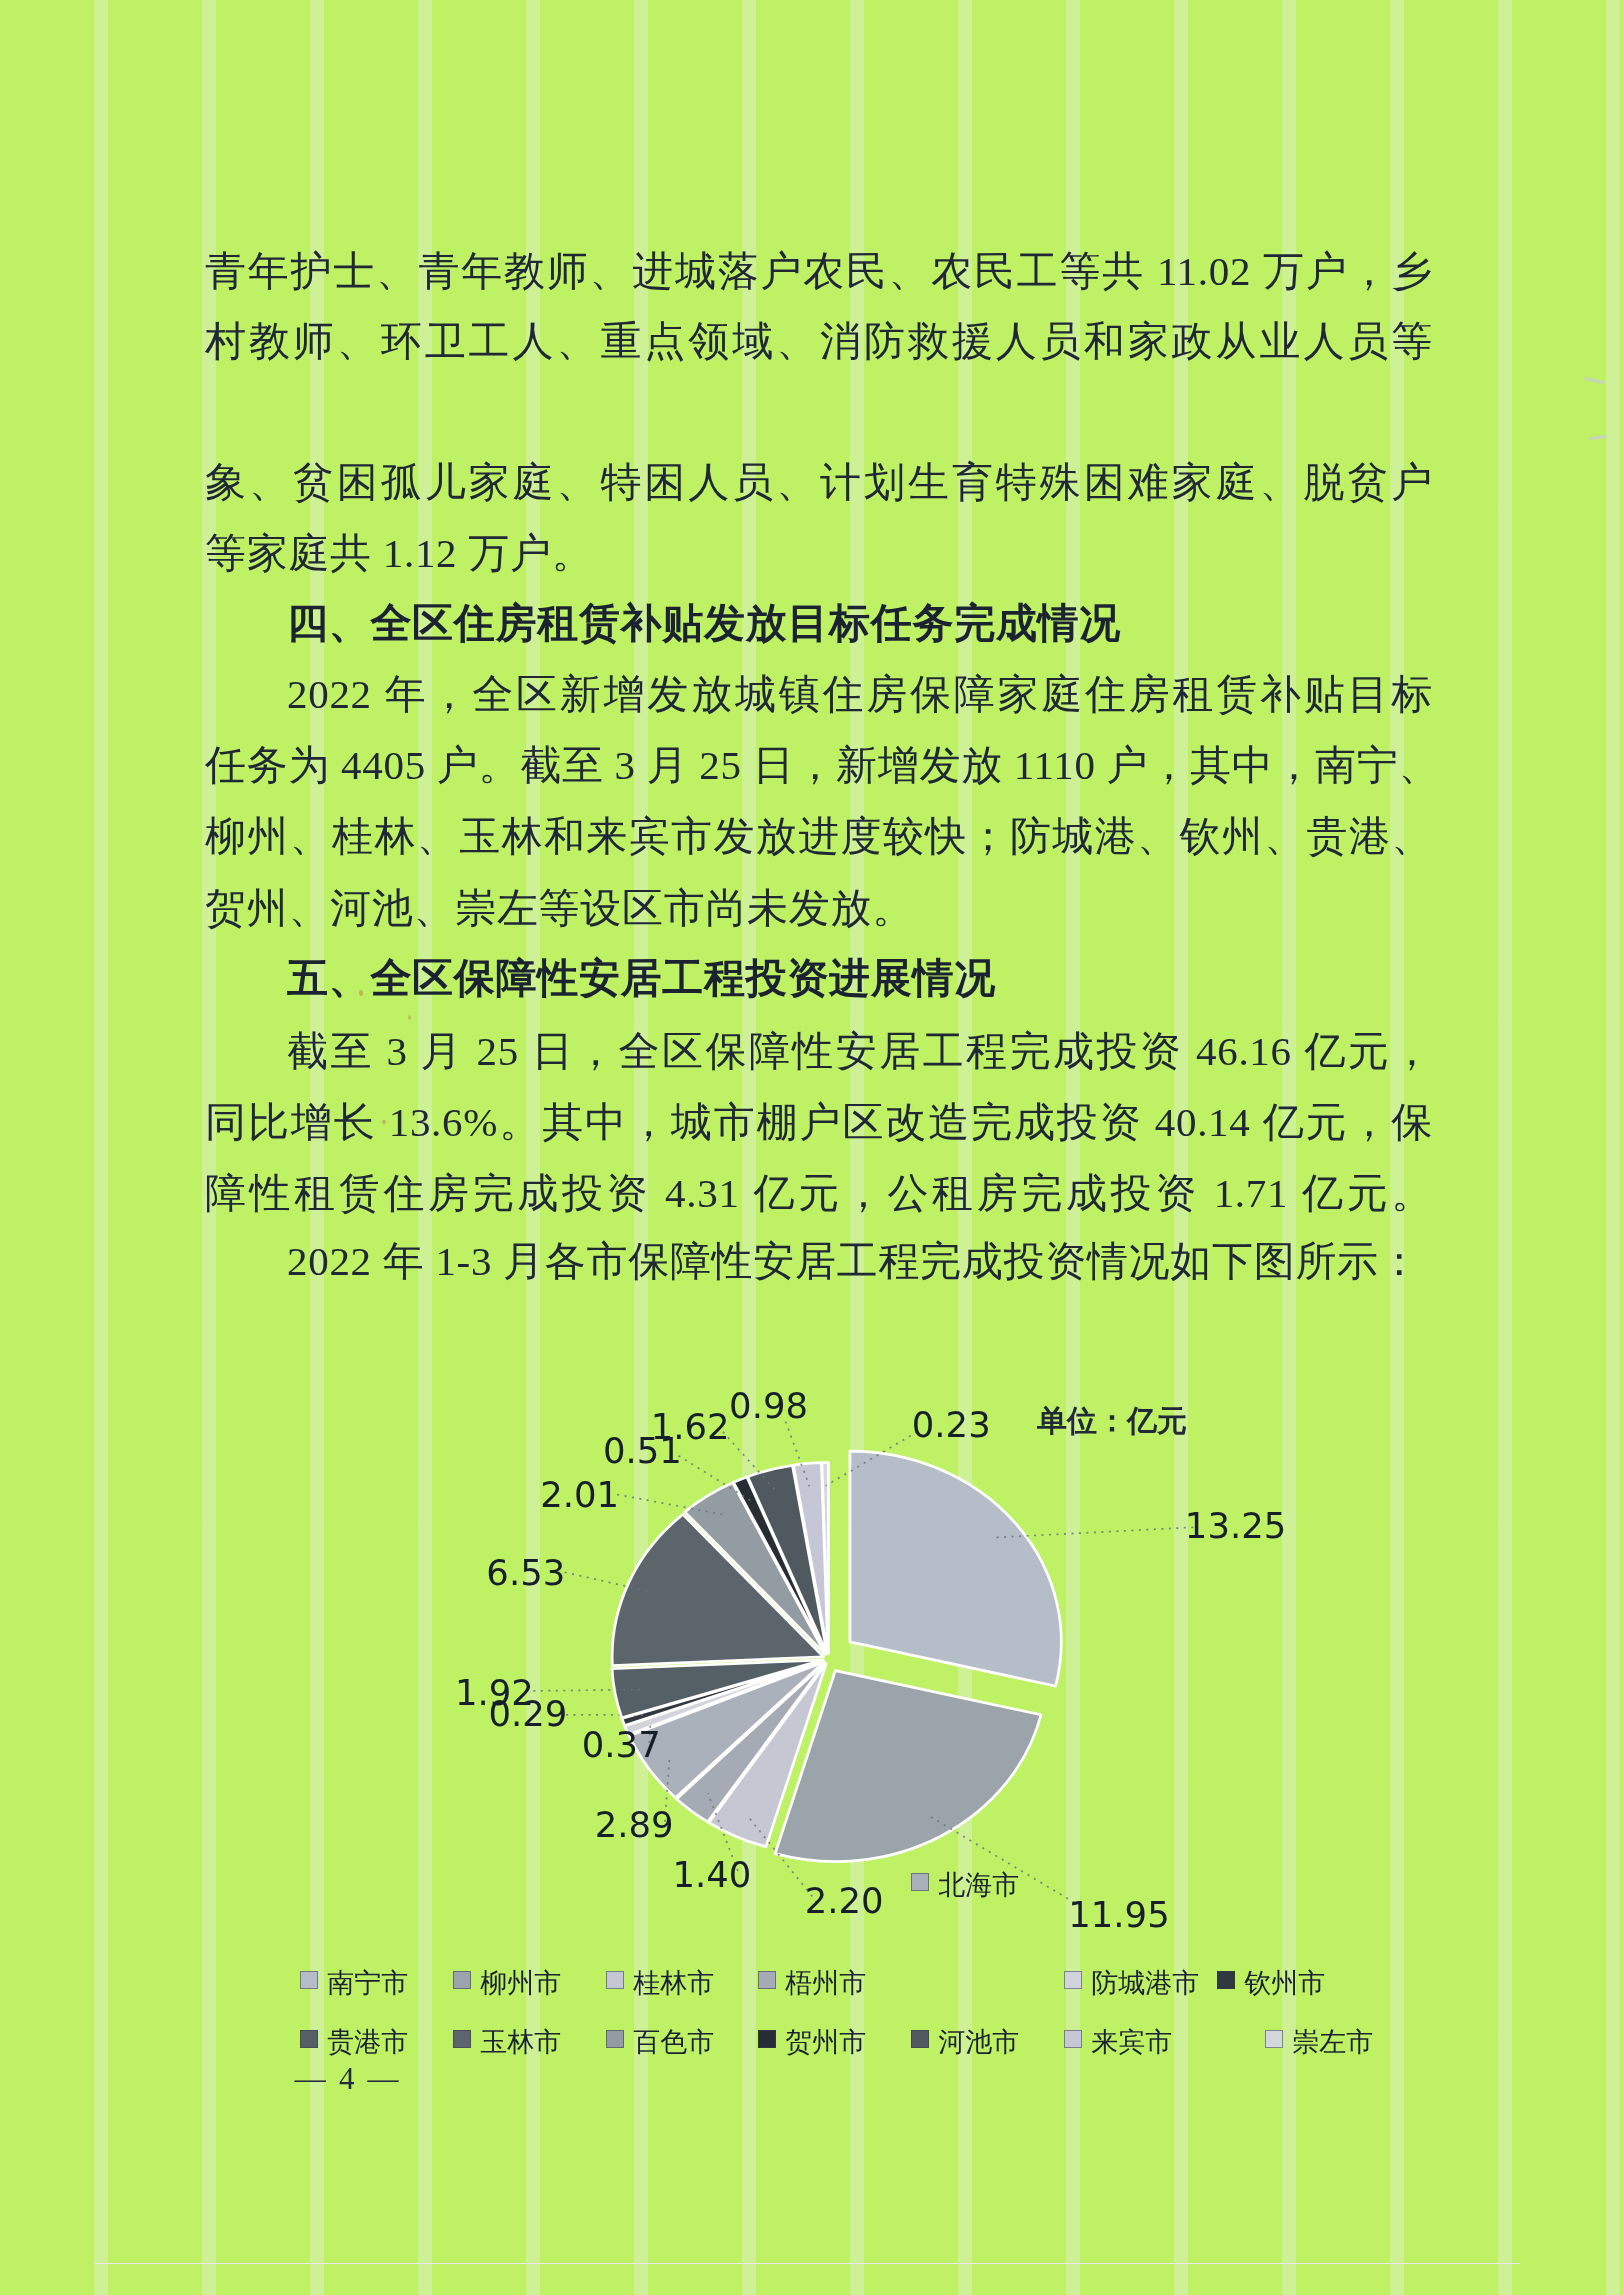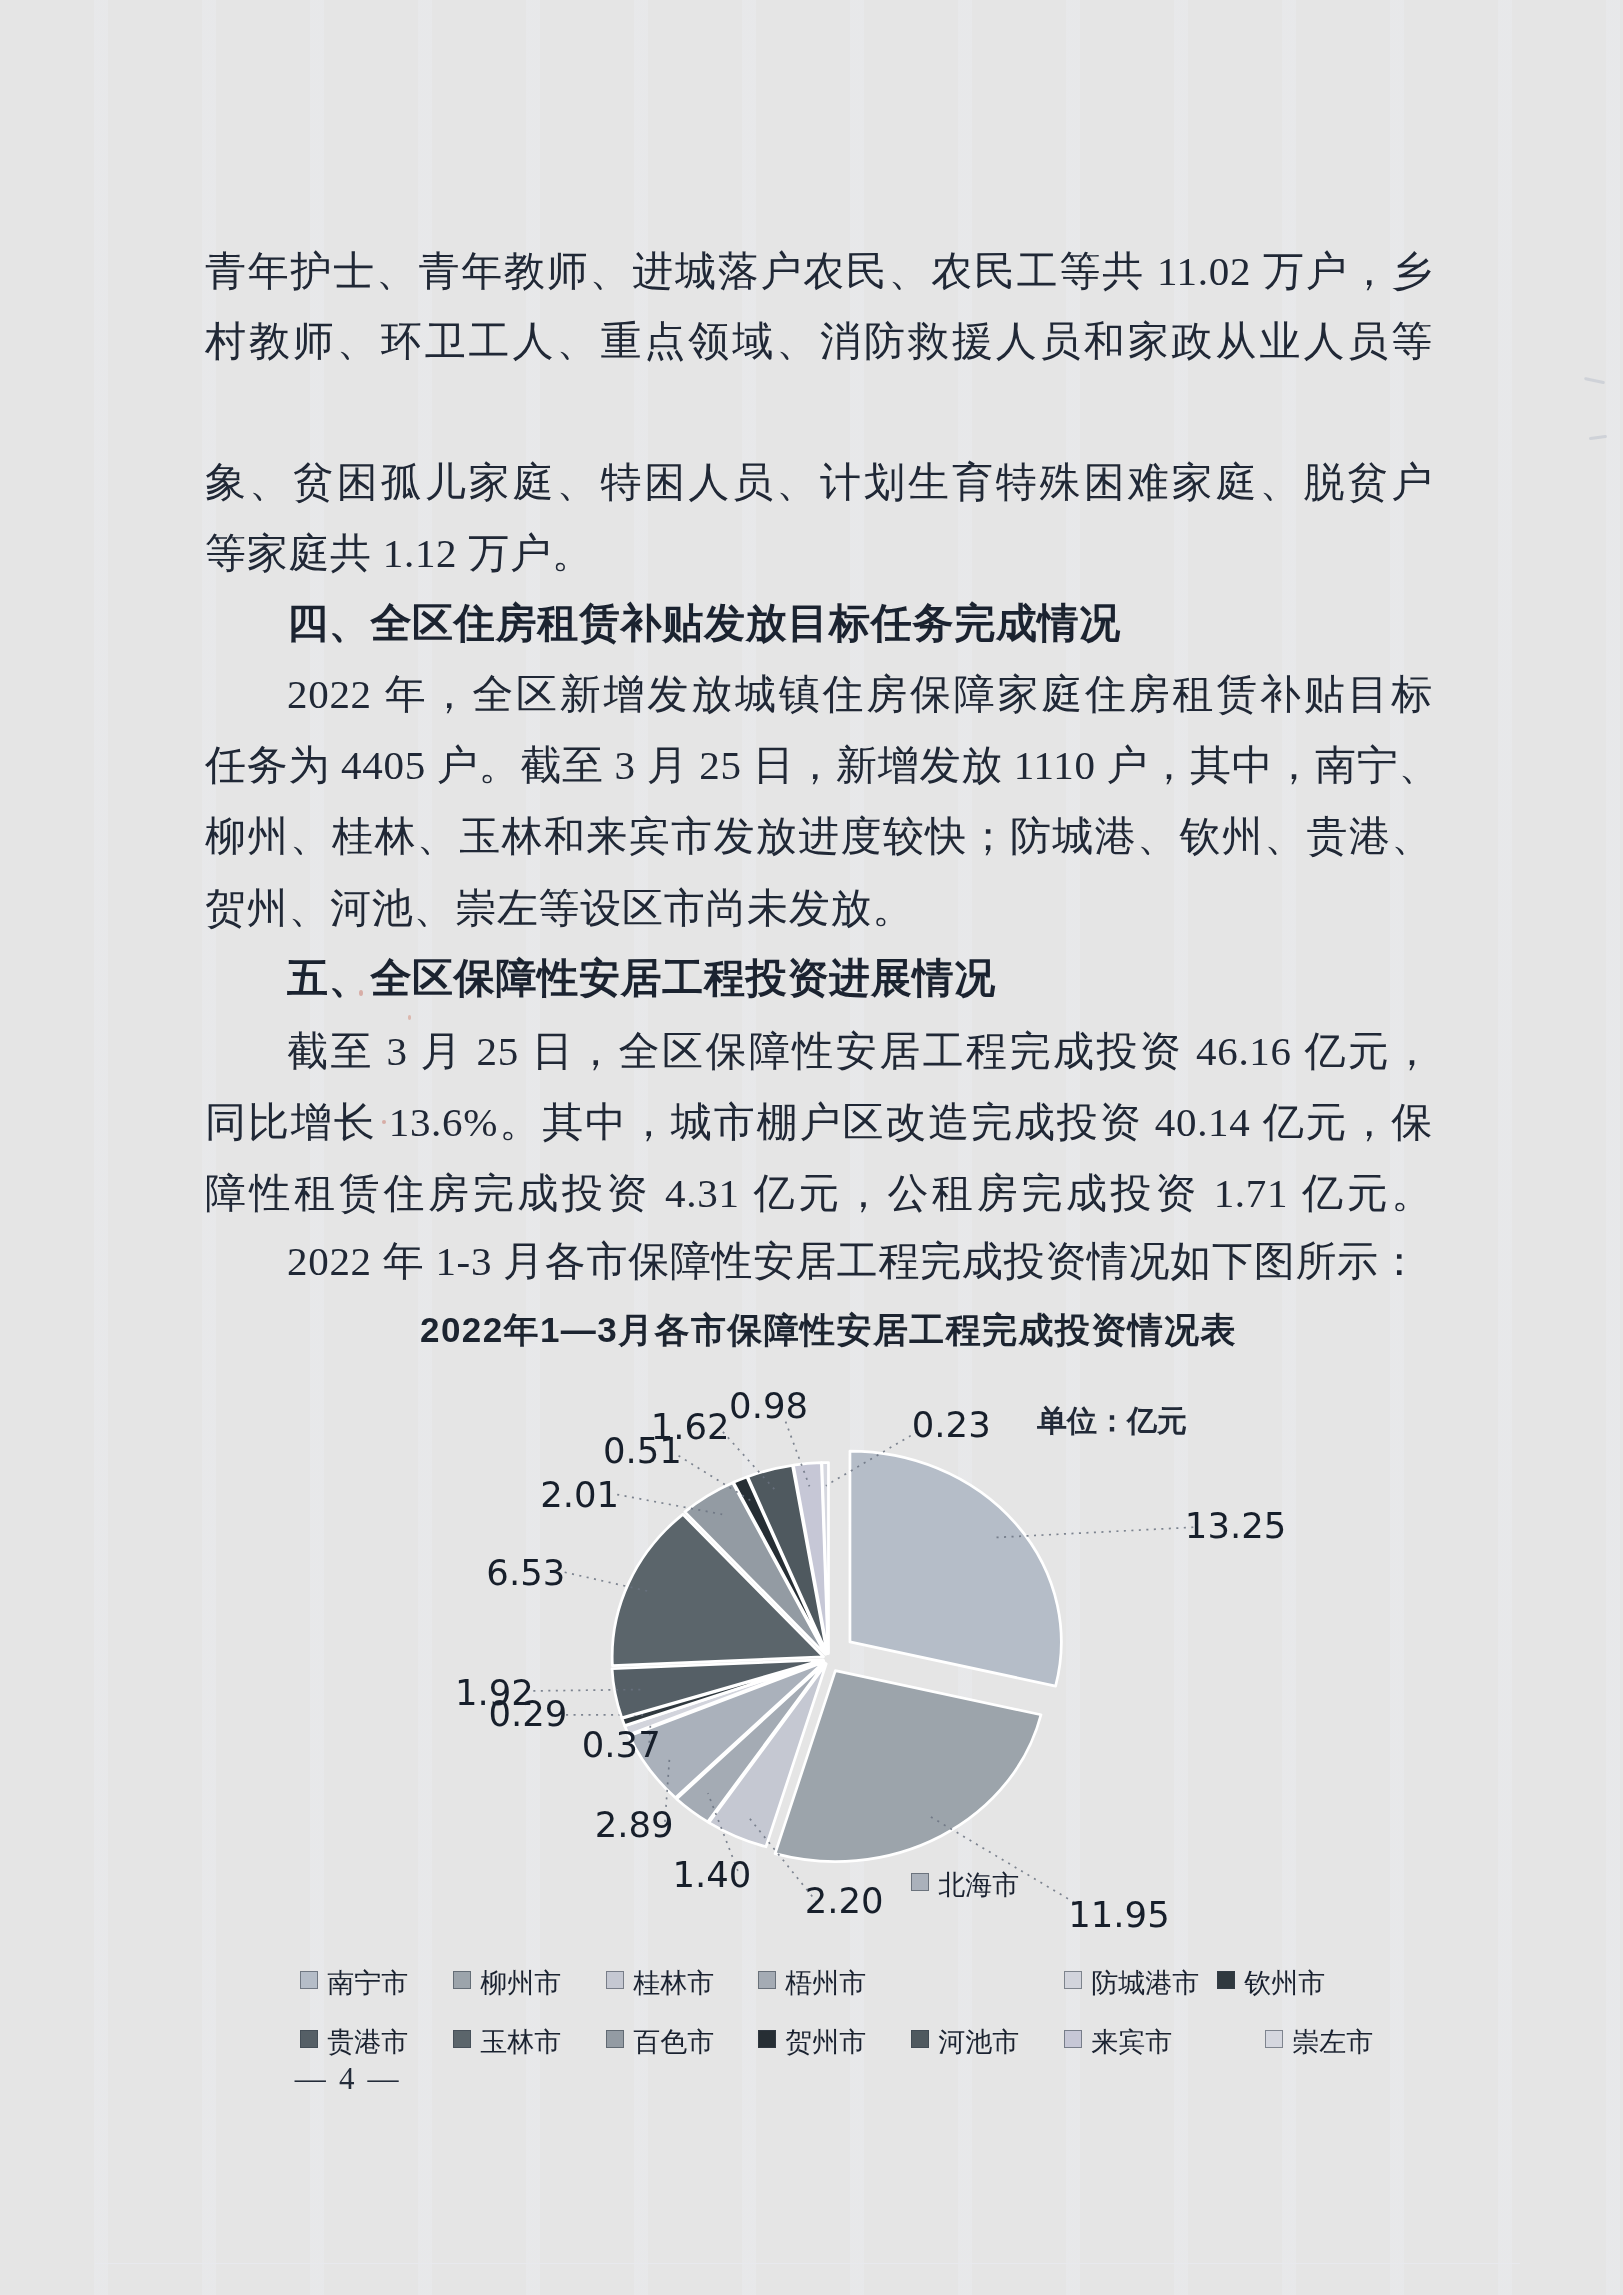--- a/index.html
+++ b/index.html
@@ -1,17 +1,17 @@
 <!DOCTYPE html>
 <html lang="zh" style="font-size:11px"><head>
 <meta charset="utf-8">
 <style>
   html,body{margin:0;padding:0;background:#ffffff;}
   .page{
-    position:relative;width:1623px;height:2295px;background:#e5e5e5;overflow:hidden;
+    position:relative;width:1623px;height:2295px;background:#bef264;overflow:hidden;
     font-family:"Liberation Serif","DejaVu Serif",serif;color:#202836;
   }
   .page::before{
     content:"";position:absolute;inset:0;pointer-events:none;
     background:repeating-linear-gradient(90deg,rgba(236,238,243,0) 0 94px,rgba(236,238,243,.35) 94px 108px);
   }
   .bodyline{
     position:absolute;left:205px;width:1228px;font-size:41px;line-height:1.25;
     letter-spacing:0.7px;text-align:justify;text-align-last:justify;white-space:nowrap;
   }
@@ -57,21 +57,20 @@
   <div class="bodyline ind" style="top:669px">2022 年，全区新增发放城镇住房保障家庭住房租赁补贴目标</div>
   <div class="bodyline" style="top:740px">任务为 4405 户。截至 3 月 25 日，新增发放 1110 户，其中，南宁、</div>
   <div class="bodyline" style="top:811px">柳州、桂林、玉林和来宾市发放进度较快；防城港、钦州、贵港、</div>
   <div class="bodyline hd ind noj" style="top:953px">五、全区保障性安居工程投资进展情况</div>
   <div class="bodyline noj" style="top:883px">贺州、河池、崇左等设区市尚未发放。</div>
   <div class="bodyline ind" style="top:1026px">截至 3 月 25 日，全区保障性安居工程完成投资 46.16 亿元，</div>
   <div class="bodyline" style="top:1097px">同比增长 13.6%。其中，城市棚户区改造完成投资 40.14 亿元，保</div>
   <div class="bodyline" style="top:1168px">障性租赁住房完成投资 4.31 亿元，公租房完成投资 1.71 亿元。</div>
   <div class="bodyline ind noj" style="top:1236px">2022 年 1-3 月各市保障性安居工程完成投资情况如下图所示：</div>
 
-  <div class="chart-title">2022年1—3月各市保障性安居工程完成投资情况表</div>
   <div class="unit-label">单位：亿元</div>
 
   <svg style="position:absolute;left:0;top:0;pointer-events:none" width="1623" height="2295" viewBox="0 0 2380 3366">
       <path d="M 1246.4 2408.2 L 1246.4 2128.2 A 310 280 0 0 1 1548.0 2472.9 Z" fill="#b5bdc8" stroke="#ffffff" stroke-width="4" stroke-linejoin="round"></path>
       <polyline points="1750,2240 1460,2255" fill="none" stroke="#6a7280" stroke-width="2.5" stroke-dasharray="3 8" opacity="0.85"></polyline>
       <text x="1812" y="2256" text-anchor="middle" font-size="52" fill="#171f2b">13.25</text>
       <path d="M 1225.0 2450.3 L 1526.6 2515.0 A 310 280 0 0 1 1136.6 2718.7 Z" fill="#9ca4ab" stroke="#ffffff" stroke-width="4" stroke-linejoin="round"></path>
       <polyline points="1585,2796 1362,2663" fill="none" stroke="#6a7280" stroke-width="2.5" stroke-dasharray="3 8" opacity="0.85"></polyline>
       <text x="1641" y="2826" text-anchor="middle" font-size="52" fill="#171f2b">11.95</text>
       <path d="M 1211.6 2440.2 L 1123.2 2708.6 A 310 280 0 0 1 1039.4 2673.1 Z" fill="#c5c8d2" stroke="#ffffff" stroke-width="4" stroke-linejoin="round"></path>

